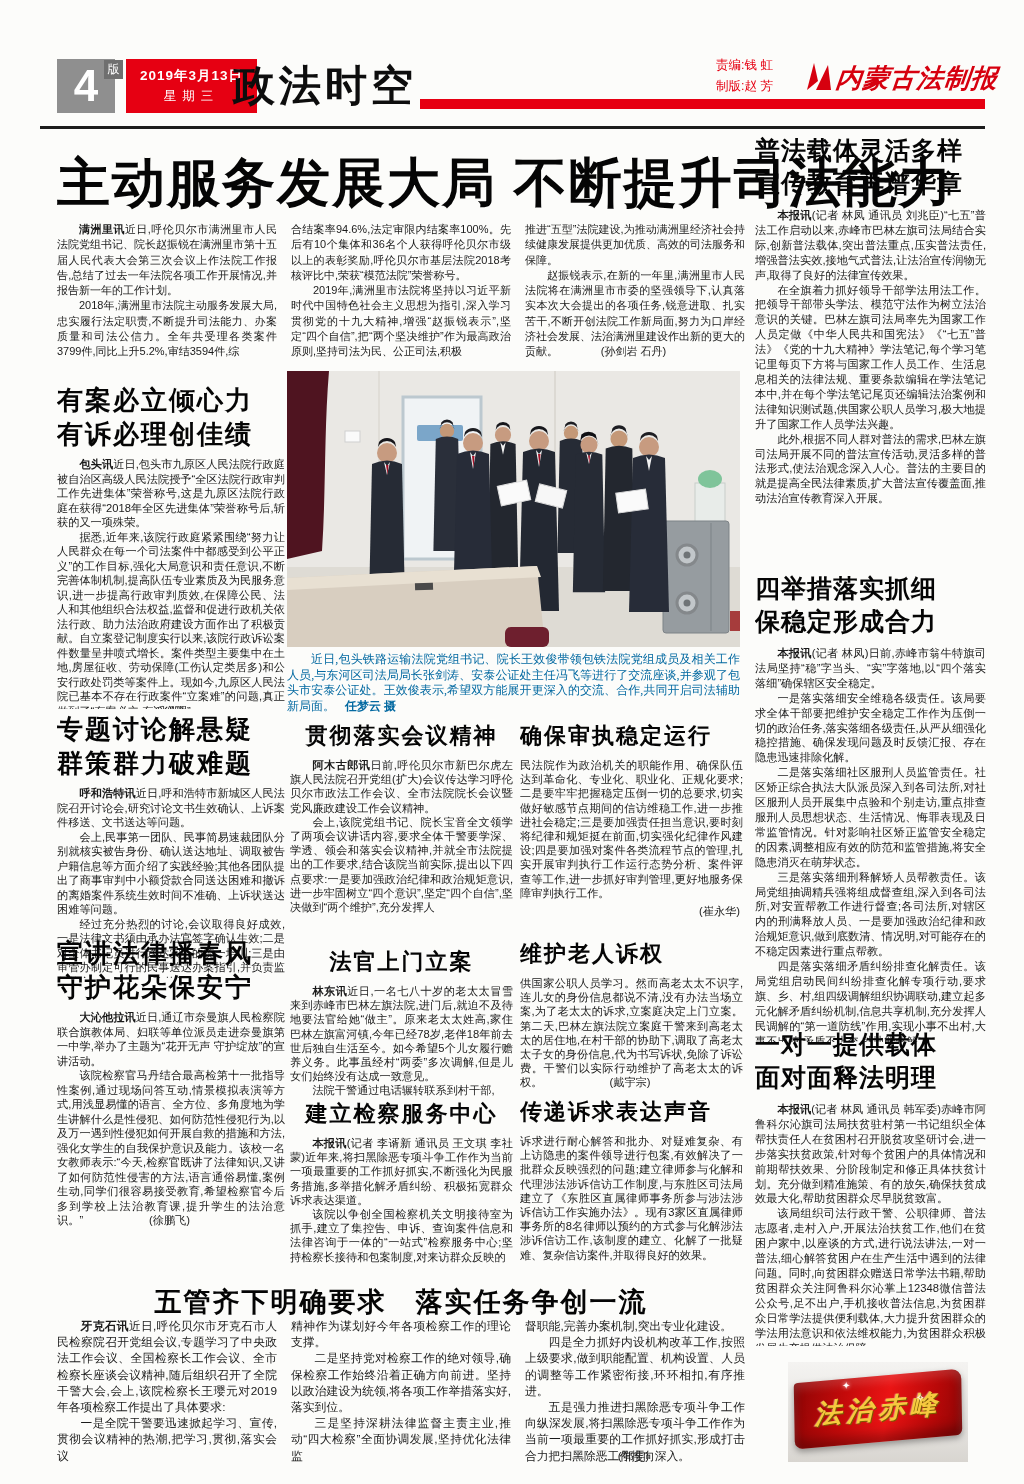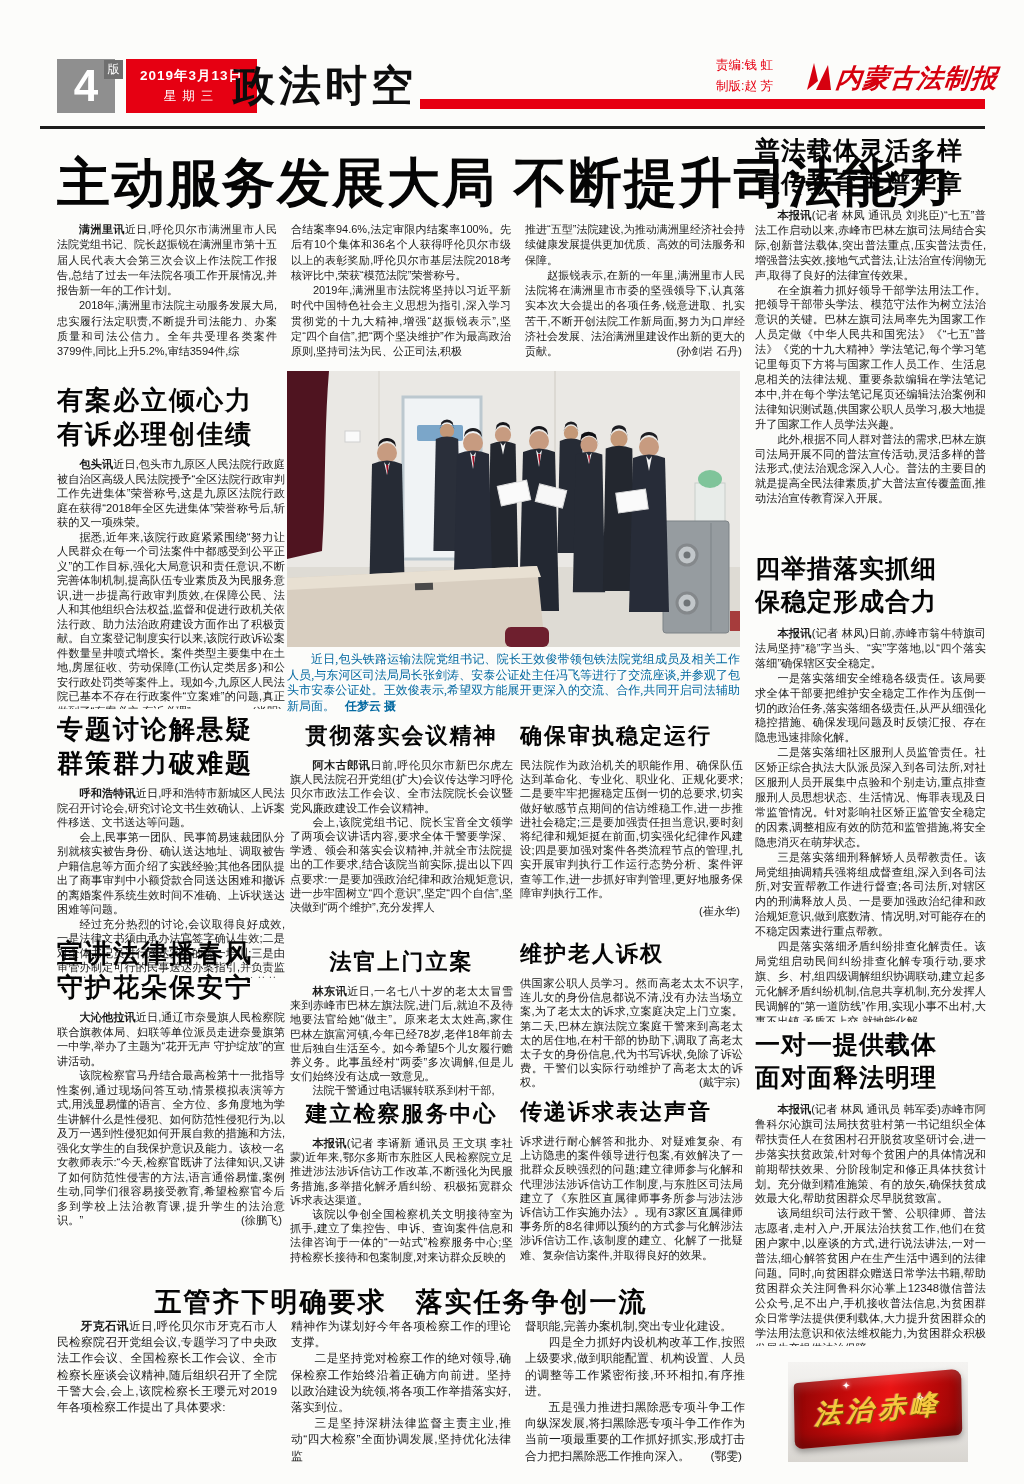--- a/index.html
+++ b/index.html
@@ -37,21 +37,21 @@
   .h-mid { font-size:22px; line-height:28px; letter-spacing:2px; }
   .center { text-align:center; }
   .h-bottom { font-size:27px; letter-spacing:2px; text-align:center; white-space:nowrap; }
 
   
   .body { --lh:14.5px; font-size:11.2px; line-height:var(--lh); text-align:justify; color:#1a1a1a; }
   .body p { margin:0; text-indent:2em; }
   .body p.cont-p { text-indent:0; }
   .dl { font-weight:bold; }
   .byline { text-align:right; text-indent:0 !important; padding-right:3px; }
-  .pull { margin-top: calc(var(--lh) * -1); }
+  .pull { margin-top: calc(var(--lh) * -1); text-align: center; }
   .lead-cols { display:flex; gap:14px; }
   .lead-cols .col { flex:1; overflow:hidden; }
   .leadbody { --lh:15.3px; font-size:11px; }
   .bottombody { --lh:16.2px; font-size:11.8px; }
   .clip { overflow:hidden; }
   .mt6 { margin-top:6px; }
   .mt8 { margin-top:8px; }
 
   
   .photo { left:287px; top:371px; width:453px; height:276px; background:#e9e7e3; }
@@ -259,21 +259,21 @@
       <p><b class="dl">林东讯</b><span>近日,一名七八十岁的老太太冒雪来到赤峰市巴林左旗法院,进门后,就迫不及待地要法官给她“做主”。原来老太太姓高,家住巴林左旗富河镇,今年已经78岁,老伴18年前去世后独自生活至今。如今希望5个儿女履行赡养义务。此事虽经村“两委”多次调解,但是儿女们始终没有达成一致意见。</span></p>
       <div>
           <p>法院干警通过电话辗转联系到村干部,</p>
         </div>
     </div>
   </section>
 
   <section class="abs clip" style="left:290px; top:1100px; width:223px; height:186px;">
     <h2 class="h-mid center">建立检察服务中心</h2>
     <div class="body mt8" style="--lh:14.2px;">
-      <p><b class="dl">本报讯</b><span>(记者 李谞新 通讯员 王文琪 李社蒙)近年来,鄂尔多斯市东胜区人民检察院立足推进涉法涉诉信访工作改革,不断强化为民服务措施,多举措化解矛盾纠纷、积极拓宽群众诉求表达渠道。</span></p>
+      <p><b class="dl">本报讯</b><span>(记者 李谞新 通讯员 王文琪 李社蒙)近年来,将扫黑除恶专项斗争工作作为当前一项最重要的工作抓好抓实,不断强化为民服务措施,多举措化解矛盾纠纷、积极拓宽群众诉求表达渠道。</span></p>
       <div>
           <p>该院以争创全国检察机关文明接待室为抓手,建立了集控告、申诉、查询案件信息和法律咨询于一体的“一站式”检察服务中心;坚持检察长接待和包案制度,对来访群众反映的</p>
         </div>
     </div>
   </section>
 
   <section class="abs clip" style="left:520px; top:722px; width:223px; height:212px;">
     <h2 class="h-mid">确保审执稳定运行</h2>
     <div class="body mt8" style="--lh:14.2px;">
       <p class="cont-p">民法院作为政治机关的职能作用、确保队伍达到革命化、专业化、职业化、正规化要求;二是要牢牢把握稳定压倒一切的总要求,切实做好敏感节点期间的信访维稳工作,进一步推进社会稳定;三是要加强责任担当意识,要时刻将纪律和规矩挺在前面,切实强化纪律作风建设;四是要加强对案件各类流程节点的管理,扎实开展审判执行工作运行态势分析、案件评查等工作,进一步抓好审判管理,更好地服务保障审判执行工作。</p>
@@ -293,20 +293,21 @@
     <h2 class="h-mid">传递诉求表达声音</h2>
     <div class="body mt8" style="--lh:14.2px;">
       <p class="cont-p">诉求进行耐心解答和批办、对疑难复杂、有上访隐患的案件领导进行包案,有效解决了一批群众反映强烈的问题;建立律师参与化解和代理涉法涉诉信访工作制度,与东胜区司法局建立了《东胜区直属律师事务所参与涉法涉诉信访工作实施办法》。现有3家区直属律师事务所的8名律师以预约的方式参与化解涉法涉诉信访工作,该制度的建立、化解了一批疑难、复杂信访案件,并取得良好的效果。</p>
     </div>
   </section>
 
   <h2 class="abs h-bottom" style="left:57px; top:1284px; width:688px;">五管齐下明确要求　落实任务争创一流</h2>
   <div class="abs lead-cols body bottombody clip" style="left:57px; top:1318px; width:688px; height:162px;">
     <div class="col">
       <p><b class="dl">牙克石讯</b><span>近日,呼伦贝尔市牙克石市人民检察院召开党组会议,专题学习了中央政法工作会议、全国检察长工作会议、全市检察长座谈会议精神,随后组织召开了全院干警大会,会上,该院检察长王璎元对2019年各项检察工作提出了具体要求:</span></p>
+      <p>一是全院干警要迅速掀起学习、宣传,贯彻会议精神的热潮,把学习,贯彻,落实会议</p>
     </div>
     <div class="col">
       <p class="cont-p">精神作为谋划好今年各项检察工作的理论支撑。</p>
       <p>二是坚持党对检察工作的绝对领导,确保检察工作始终沿着正确方向前进。坚持以政治建设为统领,将各项工作举措落实好,落实到位。</p>
       <p>三是坚持深耕法律监督主责主业,推动“四大检察”全面协调发展,坚持优化法律监</p>
     </div>
     <div class="col">
       <p class="cont-p">督职能,完善办案机制,突出专业化建设。</p>
       <p>四是全力抓好内设机构改革工作,按照上级要求,做到职能配置、机构设置、人员的调整等工作紧密衔接,环环相扣,有序推进。</p>
       <p>五是强力推进扫黑除恶专项斗争工作向纵深发展,将扫黑除恶专项斗争工作作为当前一项最重要的工作抓好抓实,形成打击合力把扫黑除恶工作推向深入。</p>
@@ -318,21 +319,21 @@
     <h2 class="h-right"><span>普法载体灵活多样</span><br><span>宣传教育再谱华章</span></h2>
     <div class="body mt8" style="--lh:14.9px;">
       <p><b class="dl">本报讯</b><span>(记者 林凤 通讯员 刘兆臣)“七五”普法工作启动以来,赤峰市巴林左旗司法局结合实际,创新普法载体,突出普法重点,压实普法责任,增强普法实效,接地气式普法,让法治宣传润物无声,取得了良好的法律宣传效果。</span></p>
       <div>
           <p>在全旗着力抓好领导干部学法用法工作。把领导干部带头学法、模范守法作为树立法治意识的关键。巴林左旗司法局率先为国家工作人员定做《中华人民共和国宪法》《“七五”普法》《党的十九大精神》学法笔记,每个学习笔记里每页下方将与国家工作人员工作、生活息息相关的法律法规、重要条款编辑在学法笔记本中,并在每个学法笔记尾页还编辑法治案例和法律知识测试题,供国家公职人员学习,极大地提升了国家工作人员学法兴趣。</p>
           <p>此外,根据不同人群对普法的需求,巴林左旗司法局开展不同的普法宣传活动,灵活多样的普法形式,使法治观念深入人心。普法的主要目的就是提高全民法律素质,扩大普法宣传覆盖面,推动法治宣传教育深入开展。</p>
         </div>
     </div>
   </section>
 
-  <section class="abs clip" style="left:755px; top:552px; width:231px; height:470px;">
+  <section class="abs clip" style="left:755px; top:572px; width:231px; height:470px;">
     <h2 class="h-right"><span>四举措落实抓细</span><br><span>保稳定形成合力</span></h2>
     <div class="body mt8" style="--lh:14.9px;">
       <p><b class="dl">本报讯</b><span>(记者 林凤)日前,赤峰市翁牛特旗司法局坚持“稳”字当头、“实”字落地,以“四个落实落细”确保辖区安全稳定。</span></p>
       <div>
           <p>一是落实落细安全维稳各级责任。该局要求全体干部要把维护安全稳定工作作为压倒一切的政治任务,落实落细各级责任,从严从细强化稳控措施、确保发现问题及时反馈汇报、存在隐患迅速排除化解。</p>
           <p>二是落实落细社区服刑人员监管责任。社区矫正综合执法大队派员深入到各司法所,对社区服刑人员开展集中点验和个别走访,重点排查服刑人员思想状态、生活情况、悔罪表现及日常监管情况。针对影响社区矫正监管安全稳定的因素,调整相应有效的防范和监管措施,将安全隐患消灭在萌芽状态。</p>
           <p>三是落实落细刑释解矫人员帮教责任。该局党组抽调精兵强将组成督查组,深入到各司法所,对安置帮教工作进行督查;各司法所,对辖区内的刑满释放人员、一是要加强政治纪律和政治规矩意识,做到底数清、情况明,对可能存在的不稳定因素进行重点帮教。</p>
           <p>四是落实落细矛盾纠纷排查化解责任。该局党组启动民间纠纷排查化解专项行动,要求旗、乡、村,组四级调解组织协调联动,建立起多元化解矛盾纠纷机制,信息共享机制,充分发挥人民调解的“第一道防线”作用,实现小事不出村,大事不出镇,矛盾不上交,就地能化解。</p>
         </div>
     </div>

